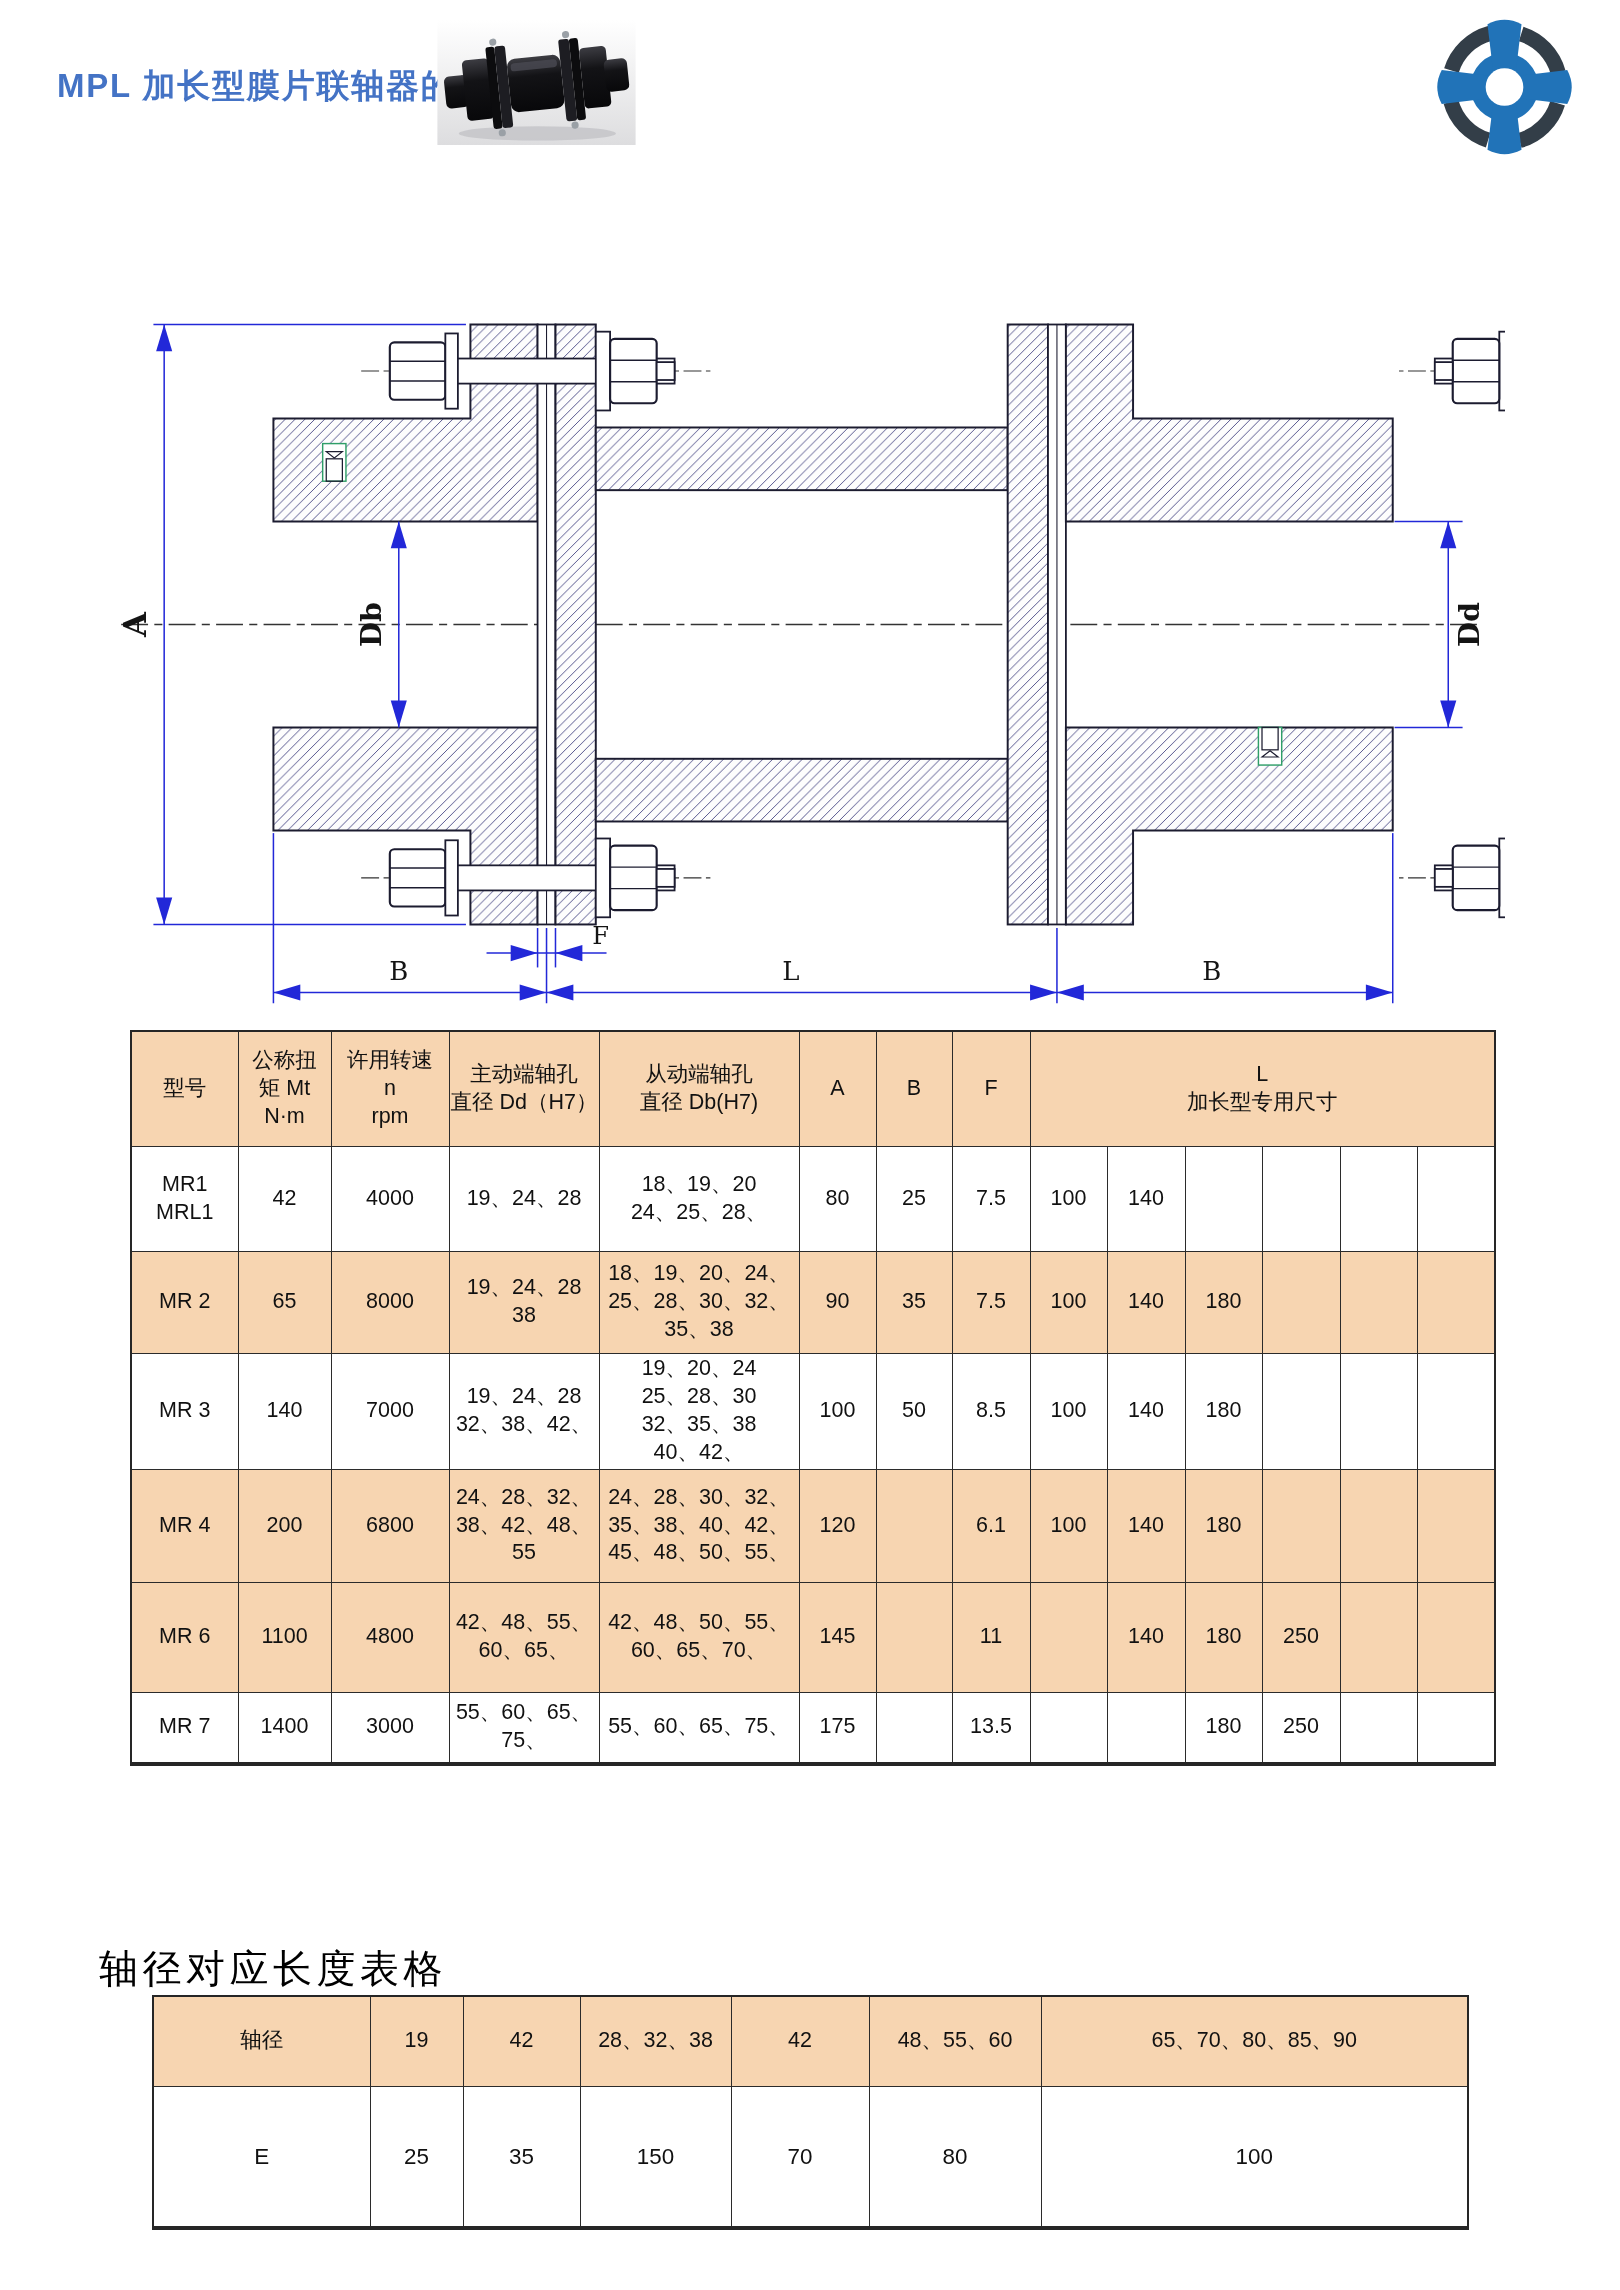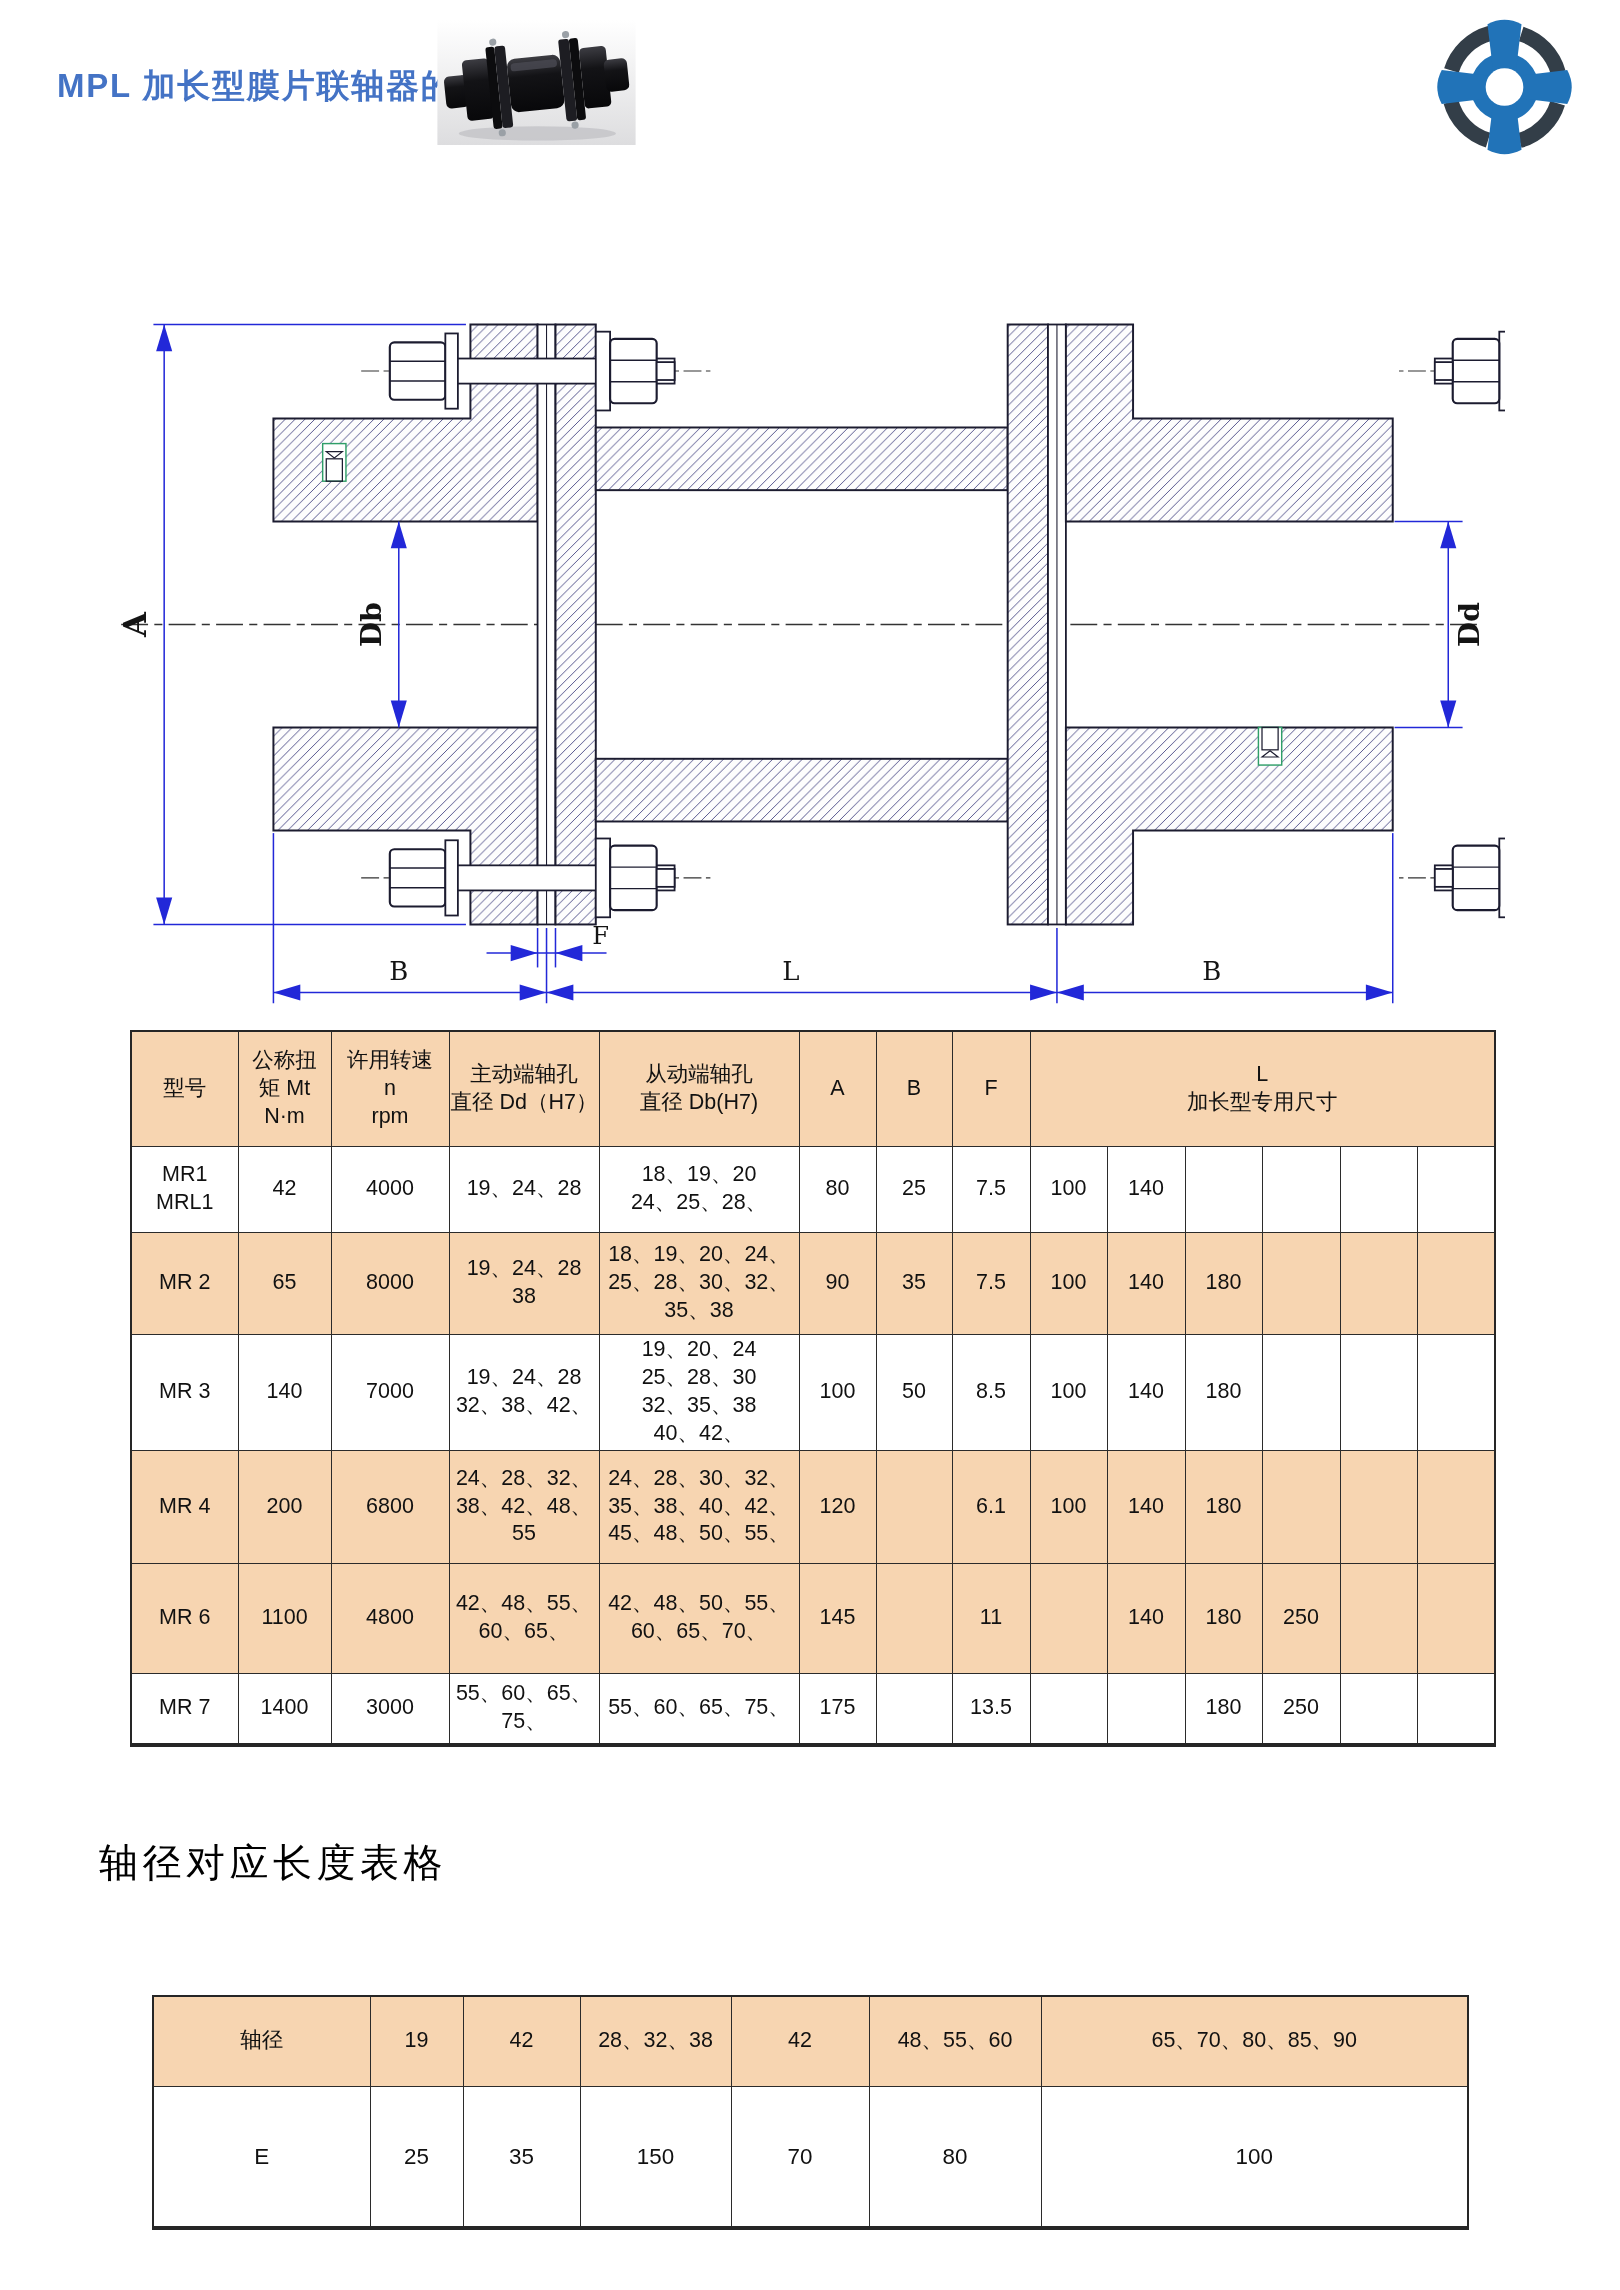--- a/index.html
+++ b/index.html
@@ -23,21 +23,21 @@
   }
   .orange{background:#F7D5B1;}
   .list-cell{font-size:20px;line-height:1.28;}
   .va-t{vertical-align:top;padding-top:9px;}
   .va-b{vertical-align:bottom;padding-bottom:12.5px;}
   #main-table{left:130px;top:1030px;width:1363px;}
   #length-table{left:152px;top:1995px;width:1316px;}
   #length-table td{font-size:22.4px;}
   
   #sub-title{
-    left:99px;top:1836px;font-size:39px;color:#000;
+    left:99px;top:1942px;font-size:39px;color:#000;
     font-family:Liberation Mono, monospace;letter-spacing:4.5px;
   }
   
   #drawing{left:94px;top:226px;}
   
   #photo{left:437px;top:19.7px;}
   #logo{left:1431px;top:16px;}
 </style>
 </head>
 <body>
@@ -237,21 +237,21 @@
 直径 Dd（H7）</th>
     <th>从动端轴孔
 直径 Db(H7)</th>
     <th>A</th>
     <th>B</th>
     <th>F</th>
     <th colspan="6">L
 加长型专用尺寸</th>
   </tr>
 
-  <tr style="height:86px">
+  <tr style="height:105px">
     <td>MR1
 MRL1</td>
     <td>42</td>
     <td>4000</td>
     <td class="list-cell">19、24、28</td>
     <td class="list-cell">18、19、20
 24、25、28、</td>
     <td>80</td>
     <td>25</td>
     <td>7.5</td>

